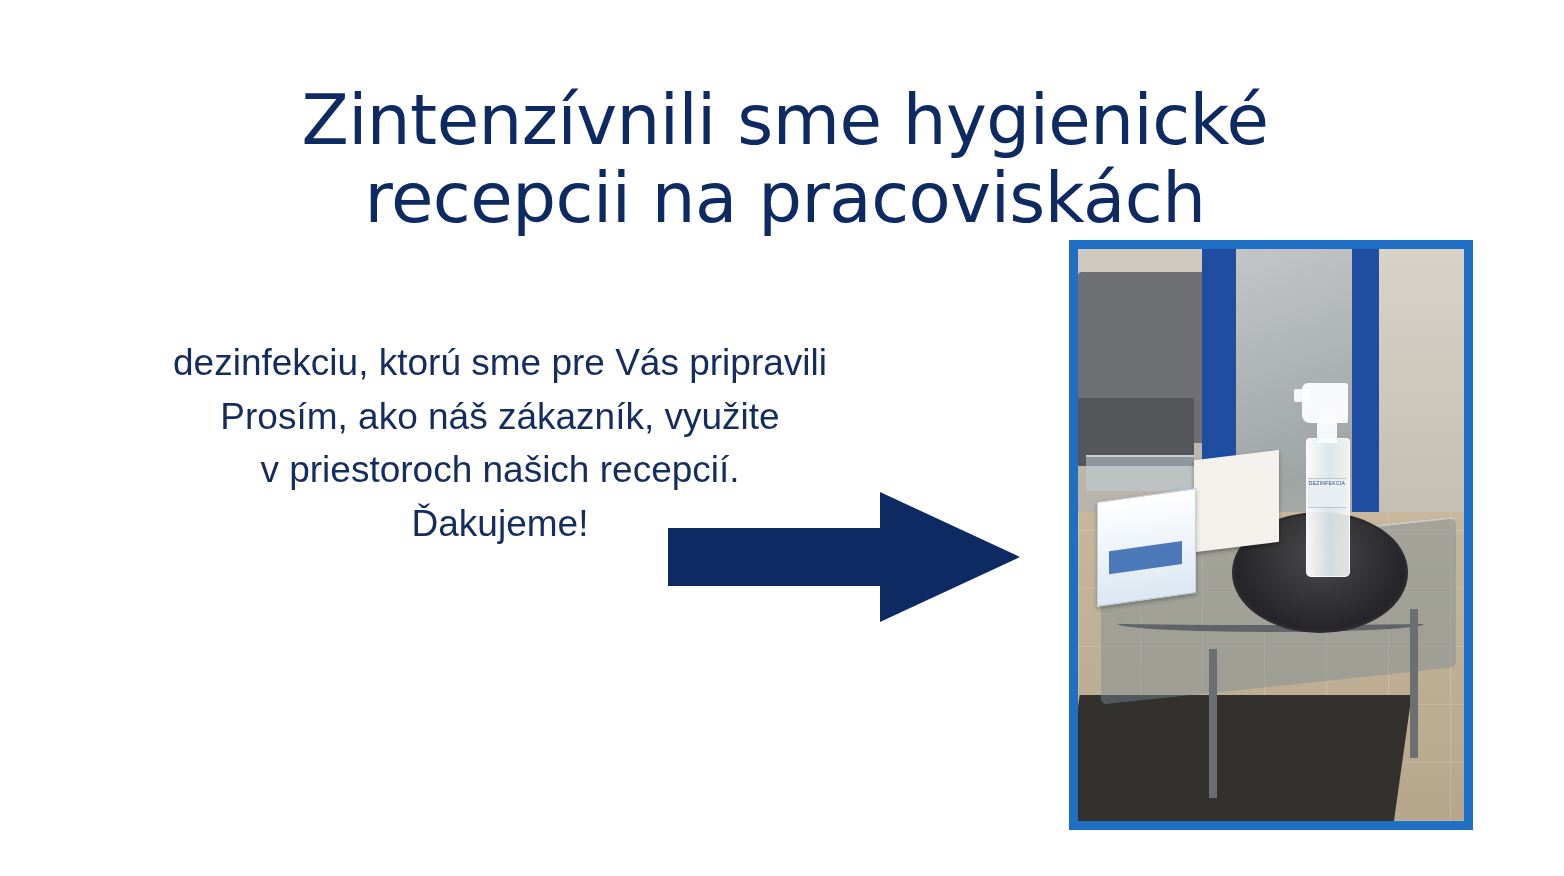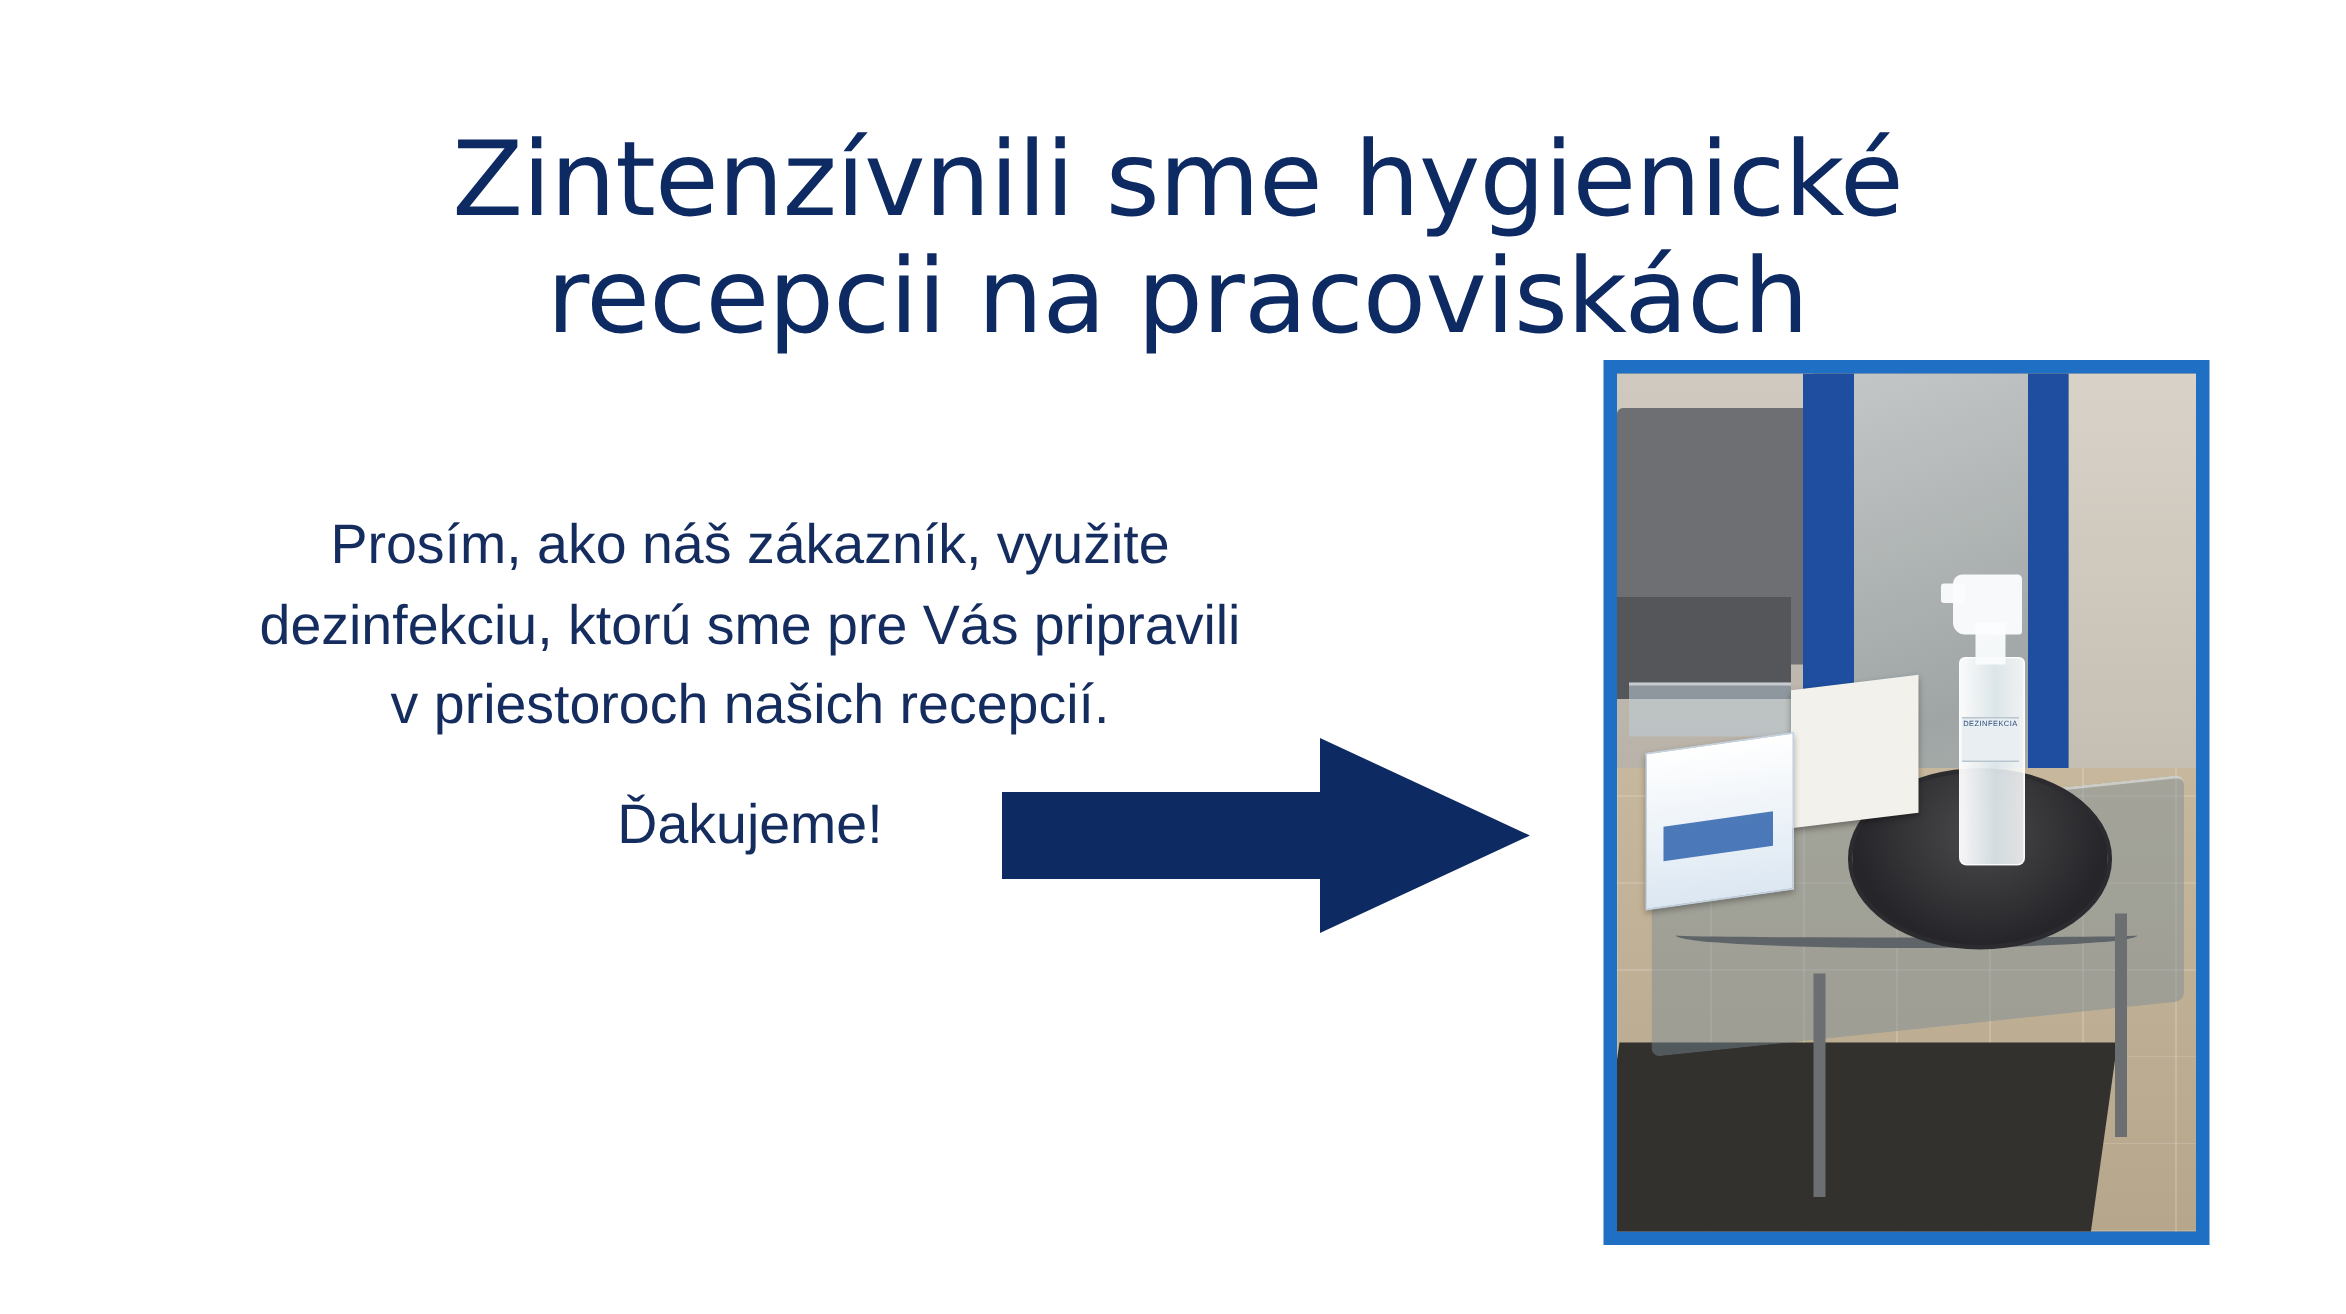--- a/index.html
+++ b/index.html
@@ -46,21 +46,20 @@
     font-family: "Liberation Sans", sans-serif;
     font-size: 37px;
     line-height: 1.45;
   }
   .body-text .line {
     display: block;
     white-space: nowrap;
   }
   .body-text .thanks {
     display: block;
-    margin-top: 26px;
   }
 
   
   .arrow {
     position: absolute;
     left: 668px;
     top: 492px;
     width: 352px;
     height: 130px;
   }
@@ -222,22 +221,22 @@
 </style>
 </head>
 <body>
 
 <div class="slide-title">
   <span class="line">Zintenzívnili sme hygienické</span>
   <span class="line">recepcii na pracoviskách</span>
 </div>
 
 <div class="body-text">
+  <span class="line">dezinfekciu, ktorú sme pre Vás pripravili</span>
   <span class="line">Prosím, ako náš zákazník, využite</span>
-  <span class="line">dezinfekciu, ktorú sme pre Vás pripravili</span>
   <span class="line">v priestoroch našich recepcií.</span>
   <span class="thanks">Ďakujeme!</span>
 </div>
 
 <div class="arrow">
   <svg viewBox="0 0 352 130" width="352" height="130" aria-hidden="true">
     <polygon points="0,36 212,36 212,0 352,65 212,130 212,94 0,94" fill="#0d2a63"></polygon>
   </svg>
 </div>
 

